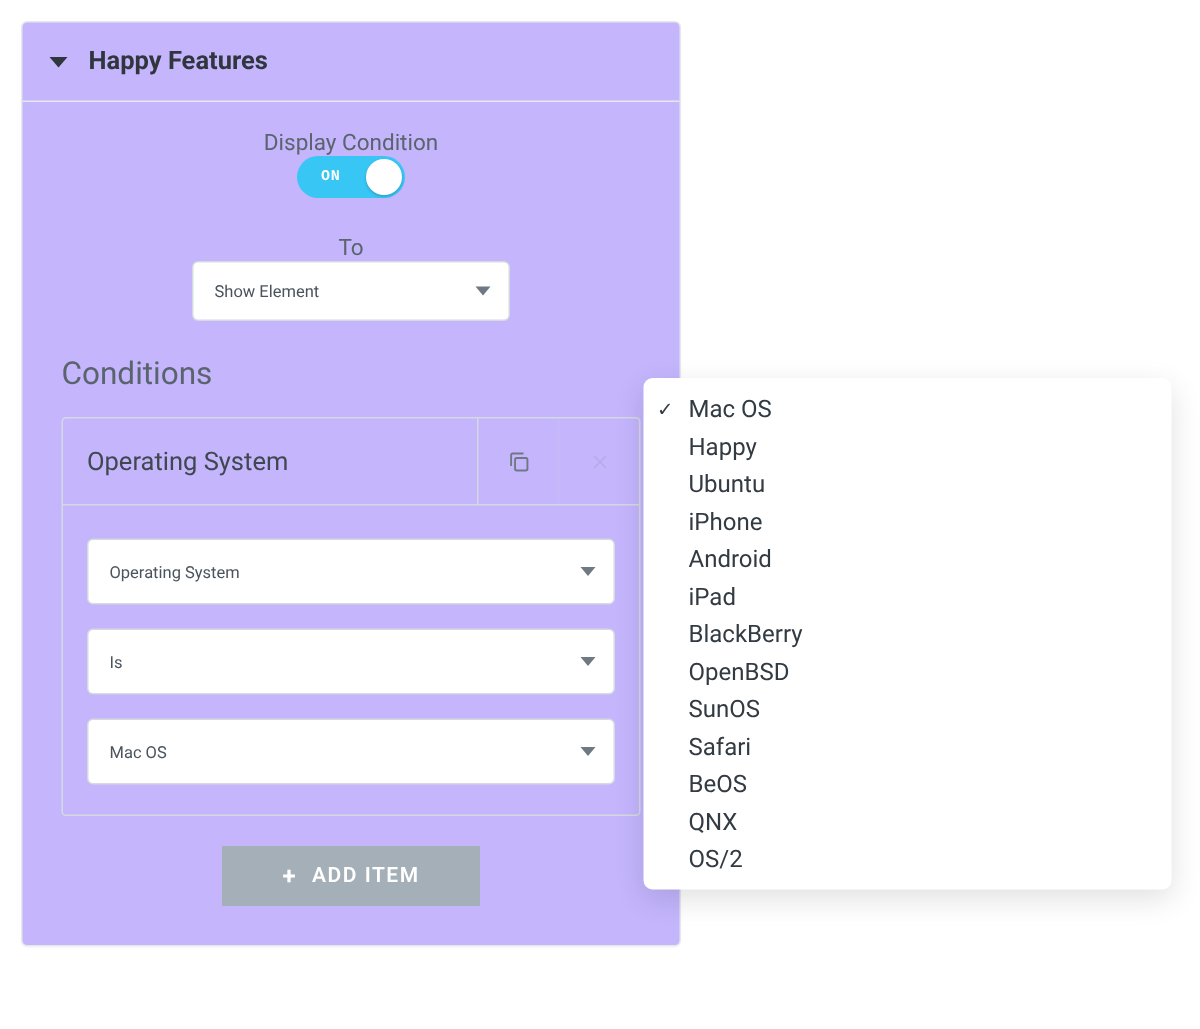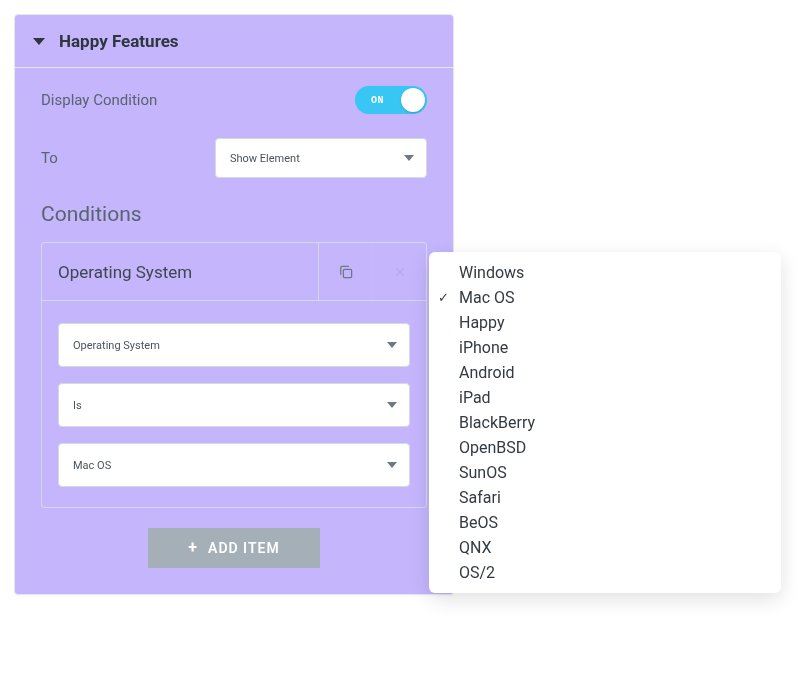--- a/index.html
+++ b/index.html
@@ -41,20 +41,21 @@
     color: #2f363d;
   }
   .panel-body {
     padding: 18px 26px 26px 26px;
   }
   .row {
     display: flex;
     align-items: center;
     justify-content: space-between;
     margin-bottom: 24px;
+    flex-direction: column;
   }
   .row-label {
     font-size: 15px;
     color: #5a646d;
   }
   
   .toggle {
     position: relative;
     width: 72px;
     height: 28px;
@@ -261,30 +262,30 @@
     <div class="add-item">
       <span class="plus">+</span>
       <span>ADD ITEM</span>
     </div>
 
   </div>
 </div>
 
 <div class="dropdown" id="os-dropdown">
     <div class="dropdown-item">
-      <span>Windows</span>
-    </div>
-    <div class="dropdown-item">
       <span class="check">✓</span>
       <span>Mac OS</span>
     </div>
     <div class="dropdown-item">
       <span>Happy</span>
     </div>
     <div class="dropdown-item">
+      <span>Ubuntu</span>
+    </div>
+    <div class="dropdown-item">
       <span>iPhone</span>
     </div>
     <div class="dropdown-item">
       <span>Android</span>
     </div>
     <div class="dropdown-item">
       <span>iPad</span>
     </div>
     <div class="dropdown-item">
       <span>BlackBerry</span>

